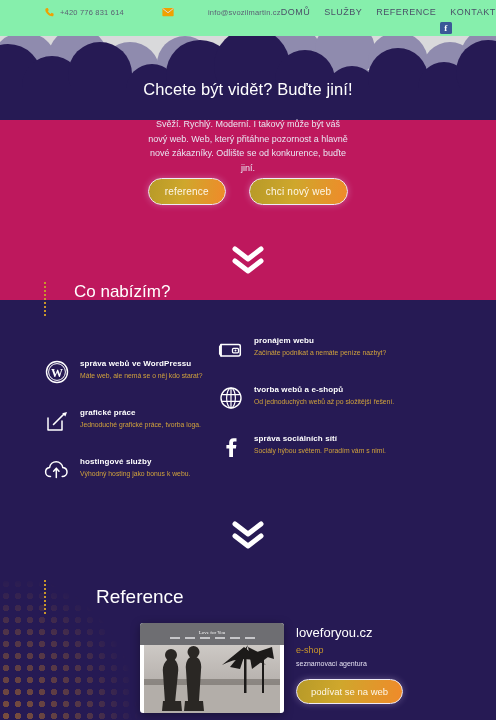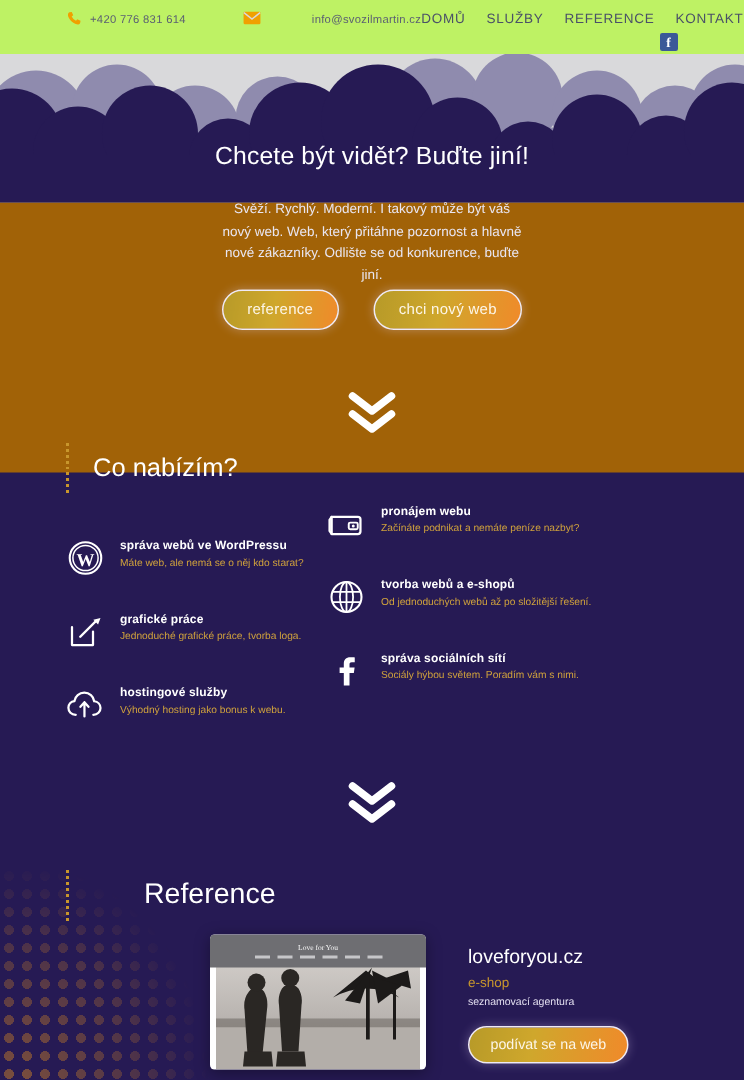--- a/index.html
+++ b/index.html
@@ -7,21 +7,21 @@
   body {
     font-family:"Liberation Sans", sans-serif;
     background:#261a54;
     color:#ffffff;
     position:relative;
   }
 
   
   .topbar {
     position:absolute; top:0; left:0; width:496px; height:36px;
-    background:#bef264;
+    background:#86efac;
     display:flex; align-items:flex-start;
     z-index:30;
   }
   .contact-group {
     display:flex; align-items:center; gap:5px;
     margin-top:7px;
   }
   .contact-group.phone { margin-left:44px; }
   .contact-group.mail { margin-left:38px;gap:34px; }
   .contact-text {
@@ -44,22 +44,22 @@
     margin-top:5px; margin-right:44px;
     width:12px; height:12px; background:#3b5998; border-radius:1.5px;
     display:flex; align-items:center; justify-content:center;
     color:#fff; font-size:9px; font-weight:bold;
     font-family:"Liberation Serif", serif;
     line-height:1;
   }
 
   
   .hero {
-    position:absolute; top:15px; left:0; width:496px; height:300px;
-    background:#a16207; overflow:hidden; z-index:5;
+    position:absolute; top:0; left:0; width:496px; height:300px;
+    background:#be185d; overflow:hidden; z-index:5;
   }
   .clouds { position:absolute; top:0; left:0; width:496px; height:120px; }
 
   .hero-content {
     position:absolute; top:80px; left:0; width:496px;
     text-align:center; z-index:12;
   }
   .hero-title {
     font-size:16.5px; font-weight:400; color:#ffffff;
     letter-spacing:.1px; margin-bottom:18px;
@@ -89,22 +89,22 @@
     position:absolute; left:0; width:496px; text-align:center; z-index:12;
   }
   .chev svg { display:inline-block; }
 
   
   .services {
     position:absolute; top:280px; left:0; width:496px; height:280px;
     z-index:10;
   }
   .section-head {
-    position:absolute; top:15px; left:44px;
-    display:flex; align-items:center; gap:16px;
+    position:absolute; top:2px; left:44px;
+    display:flex; align-items:flex-start; gap:28px;
   }
   .dotline {
     width:2px; height:34px;
     background:repeating-linear-gradient(to bottom,#c8962c 0 2px,transparent 2px 4px);
   }
   .section-title { font-size:17px; font-weight:400; color:#ffffff; }
 
   .svc-col { position:absolute; }
   .svc-col.left { top:78px; left:44px; width:165px; }
   .svc-col.right { top:55px; left:218px; width:225px; }
@@ -139,21 +139,21 @@
     pointer-events:none;
   }
   .ref-head {
     position:absolute; top:35px; left:44px;
     display:flex; align-items:center; gap:50px;
   }
   .ref-title { font-size:19px; font-weight:400; color:#ffffff; }
 
   .ref-card {
     position:absolute; top:78px; left:140px;
-    display:flex; gap:28px; align-items:center;
+    display:flex; gap:12px; align-items:flex-start;
   }
   .thumb {
     width:144px; height:90px; border-radius:3px; overflow:hidden;
     background:#ffffff; position:relative; flex:0 0 auto;
     box-shadow:0 2px 10px rgba(0,0,0,.35);
     padding:4px 4px 0 4px;
   }
   .thumb-inner { width:100%; height:100%; position:relative; overflow:hidden; border-radius:1px; }
   .thumb-bar {
     position:absolute; top:0; left:0; right:0; height:22px;

